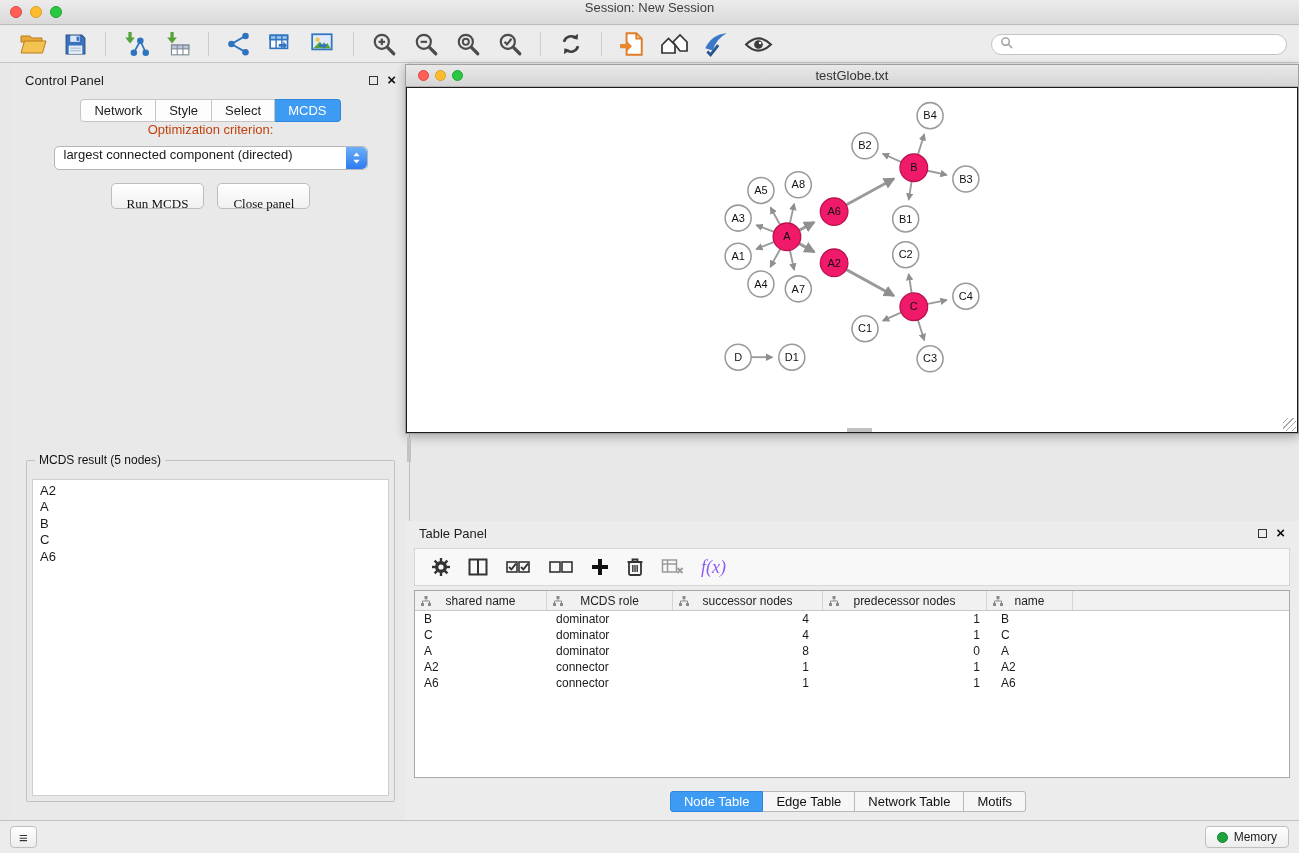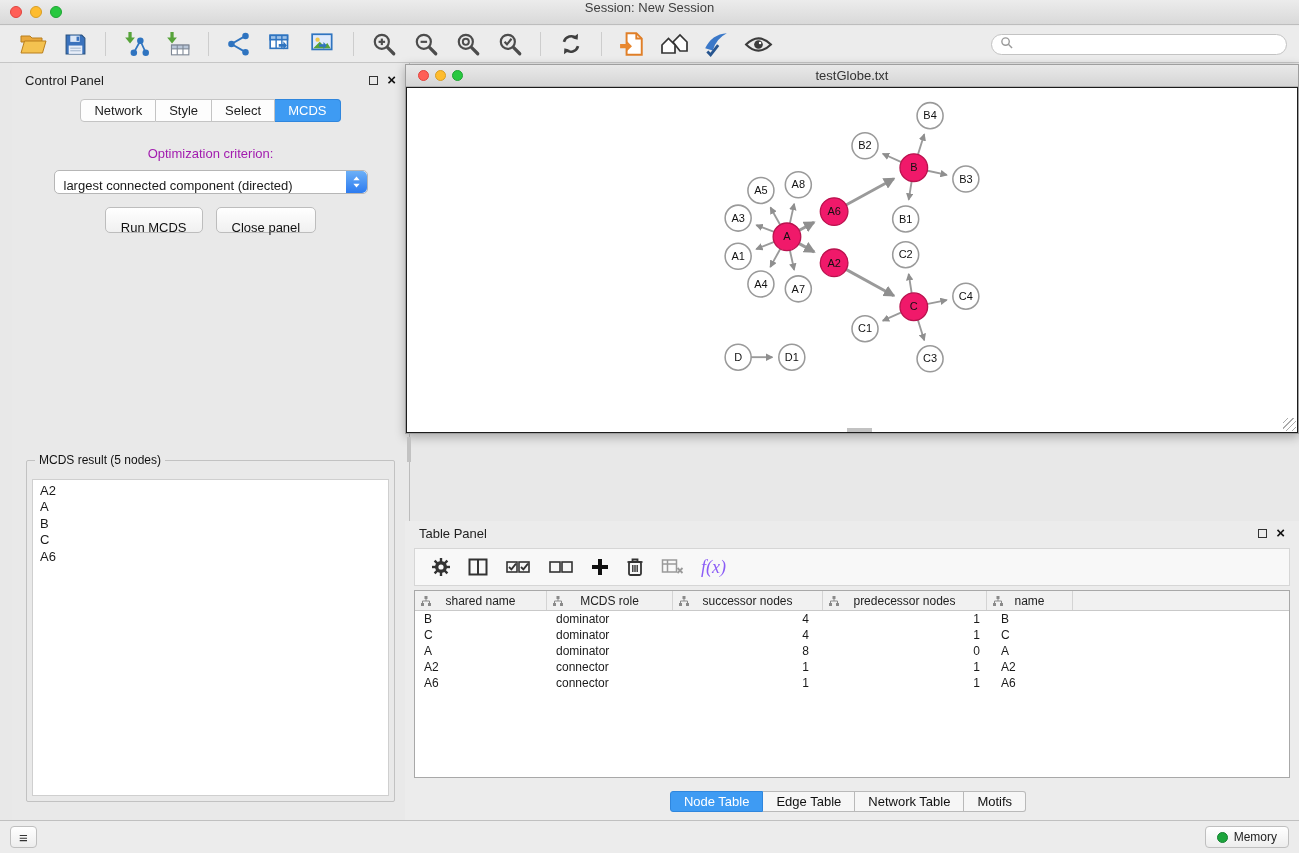--- a/index.html
+++ b/index.html
@@ -25,26 +25,26 @@
   .control-panel{position:absolute;left:12px;top:63px;width:398px;bottom:33px;background:#e9e9e9;border-right:1px solid #bcbcbc}
   .cp-header{height:26px;display:flex;align-items:center;padding:0 13px;font-size:13px;color:#222;margin-top:4px}
   .win-btns{margin-left:auto;display:flex;align-items:center;gap:9px}
   .float-icon{width:9px;height:9px;border:1.5px solid #333;display:inline-block}
   .close-x{font-size:15px;font-weight:bold;color:#111;line-height:10px}
   .cp-tabs{display:flex;justify-content:center;margin-top:6px}
   .cp-tab{padding:3px 13px;background:#fdfdfd;border:1px solid #c4c4c4;border-left:none;font-size:13px;color:#222}
   .cp-tab:first-child{border-left:1px solid #c4c4c4;border-radius:4px 0 0 4px}
   .cp-tab:last-child{border-radius:0 4px 4px 0}
   .cp-tab.active{background:#3e9bf3;border-color:#2f86dd;color:#fff}
-  .opt-label{text-align:center;margin-top:24px;font-size:13px;color:#a21caf}
-  .dropdown{width:314px;height:24px;margin:9px auto 0;background:#fff;border:1px solid #b6b6b6;border-radius:5px;position:relative;display:flex;align-items:flex-end;padding:0 26px 0 9px;font-size:13px}
+  .opt-label{text-align:center;font-size:13px;color:#c2410c}
+  .dropdown{width:314px;height:24px;margin:9px auto 0;background:#fff;border:1px solid #b6b6b6;border-radius:5px;position:relative;display:flex;align-items:flex-start;padding:0 26px 0 9px;font-size:13px}
   .dd-text{white-space:nowrap;overflow:hidden}
   .dd-stepper{position:absolute;right:0;top:0;bottom:0;width:21px;background:linear-gradient(#6cb0f7,#2d7bf0);border-radius:0 5px 5px 0;display:flex;align-items:center;justify-content:center}
   .btn-row{display:flex;justify-content:center;gap:13px;margin-top:13px}
-  .mac-btn{height:22px;padding:12px 15px;font-size:13px;font-family:Liberation Sans, sans-serif;background:linear-gradient(#ffffff,#f0f0f0);border:1px solid #bdbdbd;border-radius:5px;color:#111}
+  .mac-btn{height:22px;padding:12px 15px;font-size:13px;font-family:Liberation Serif, serif;background:linear-gradient(#ffffff,#f0f0f0);border:1px solid #bdbdbd;border-radius:5px;color:#111}
   .result-group{position:absolute;left:14px;right:14px;top:390px;bottom:18px;border:1px solid #c2c2c2;border-radius:2px;padding:4px}
   .result-group legend{font-size:12px;padding:0 4px;margin-left:4px;color:#111}
   .result-list{position:absolute;left:5px;right:5px;top:12px;bottom:5px;background:#fff;border:1px solid #cfcfcf;padding:3px 7px;font-size:13px;line-height:16.4px;overflow:hidden}
 
   
   .net-window{position:absolute;left:405px;top:64px;width:894px;height:370px;background:#fdba74;border:1px solid #9f9f9f;box-shadow:0 3px 10px rgba(0,0,0,.28)}
   .nw-titlebar{height:22px;background:linear-gradient(#e9e9e9,#d5d5d5);border-bottom:1px solid #b2b2b2;display:flex;align-items:center;justify-content:center;font-size:13px;color:#333;position:relative}
   .nw-lights{position:absolute;left:12px;top:5px;display:flex;gap:6px}
   .nw-lights .light{width:11px;height:11px}
   .nw-canvas{position:absolute;top:22px;left:0;right:0;bottom:0;border:1px solid #1c1c1c;background:#fff}

